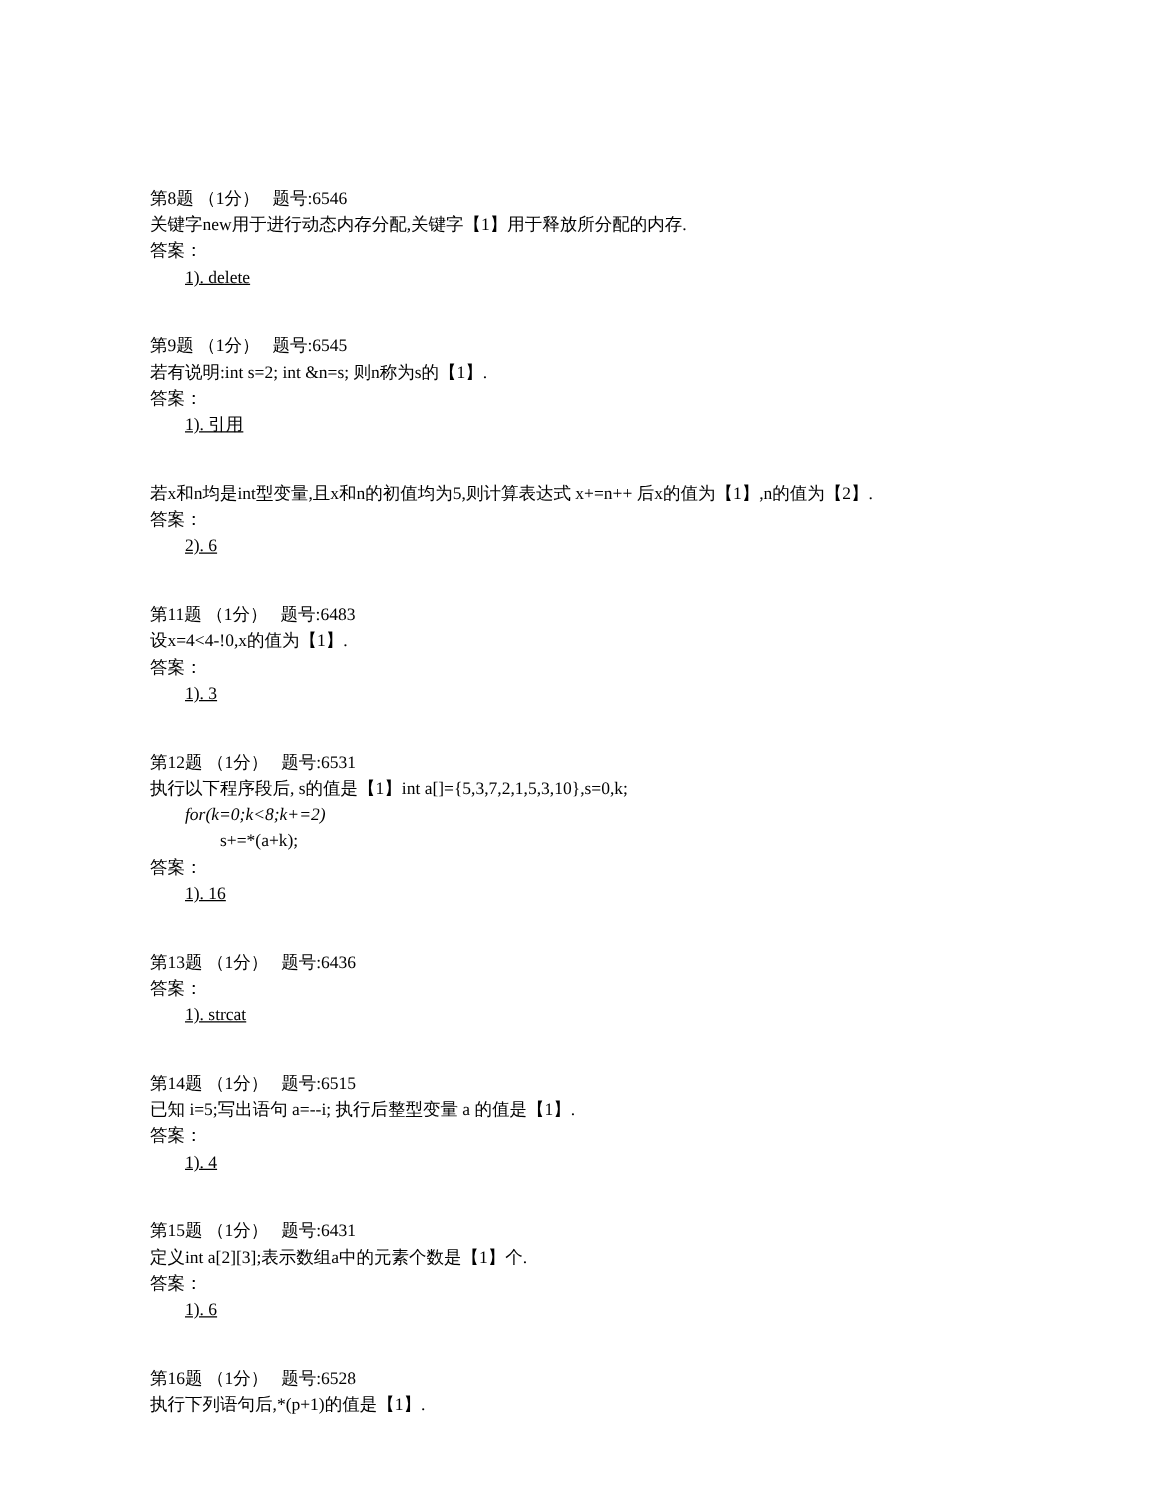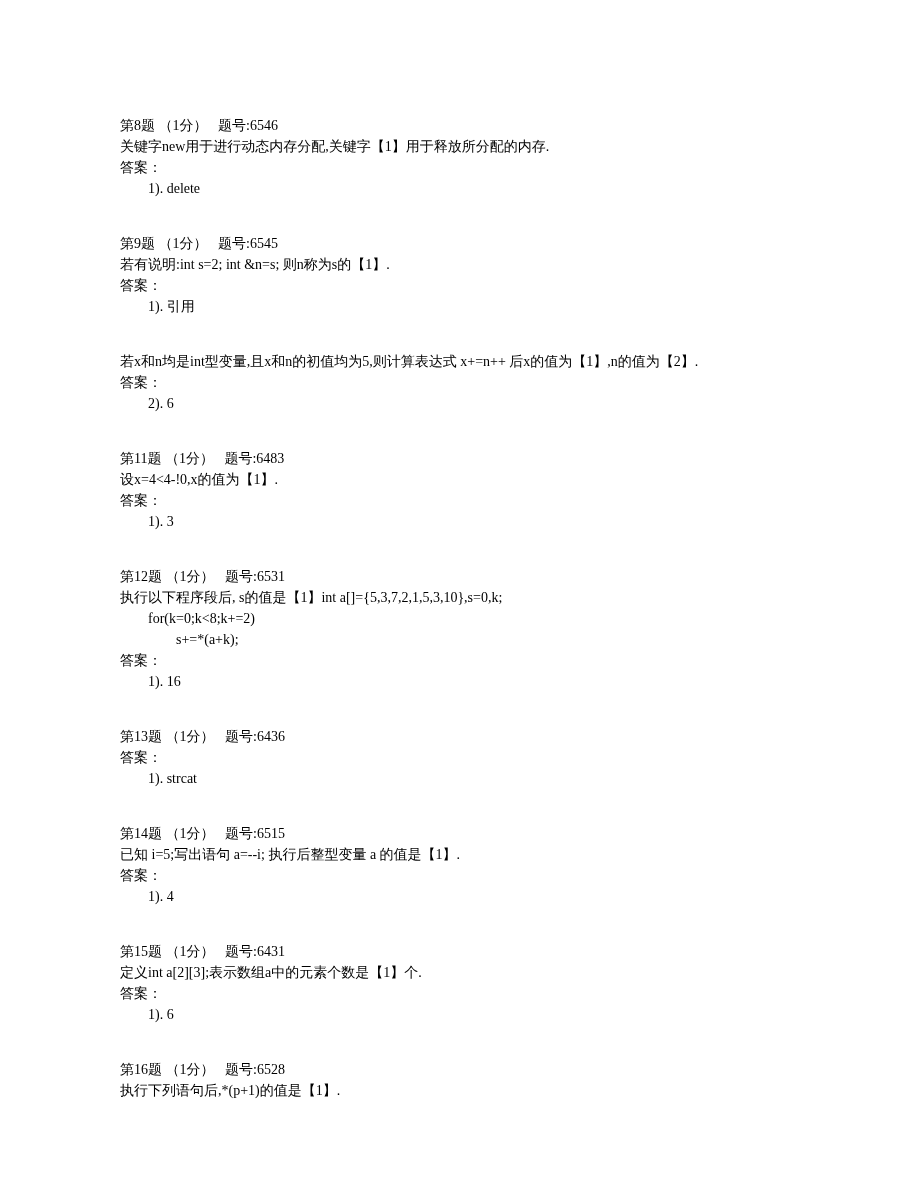--- a/index.html
+++ b/index.html
@@ -12,35 +12,38 @@
     line-height: 1.5;
   }
   .page {
     width: 920px;
     min-height: 1191px;
     padding: 115px 120px 60px 120px;
     box-sizing: border-box;
   }
   .question {
     margin-bottom: 34px;
+    margin-top: 34px;
   }
   .q-header {
     white-space: pre;
   }
   .q-body {
   }
   .answer-label {
   }
   .answer-item {
     padding-left: 28px;
     white-space: pre;
+    text-decoration: underline;
   }
   .code-line {
     padding-left: 28px;
     white-space: pre;
+    font-style: italic;
   }
   .code-line2 {
     padding-left: 56px;
     white-space: pre;
   }
 </style>
 </head>
 <body>
 
 <div class="page">

